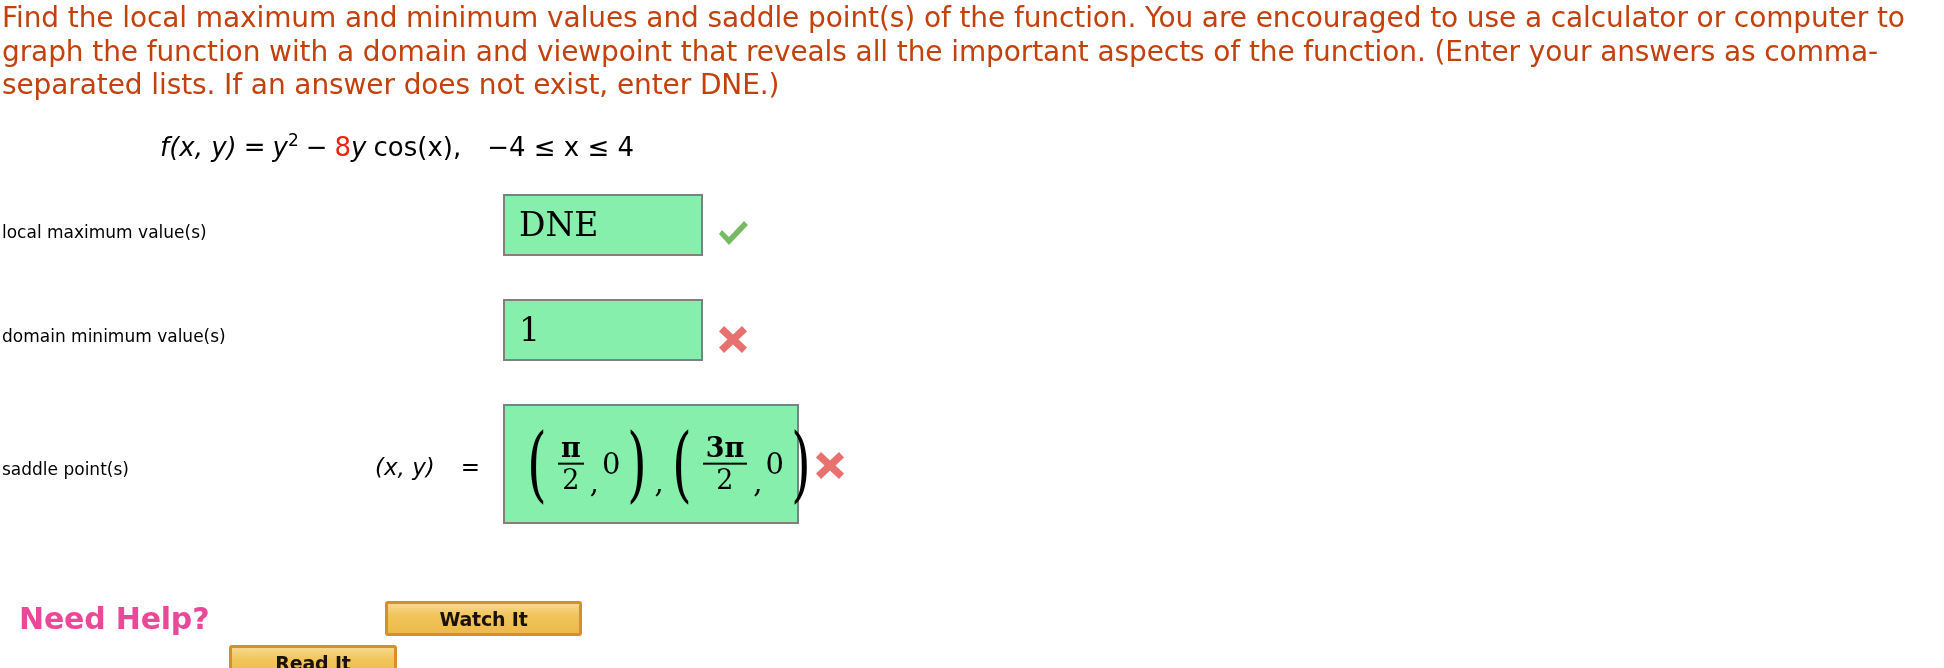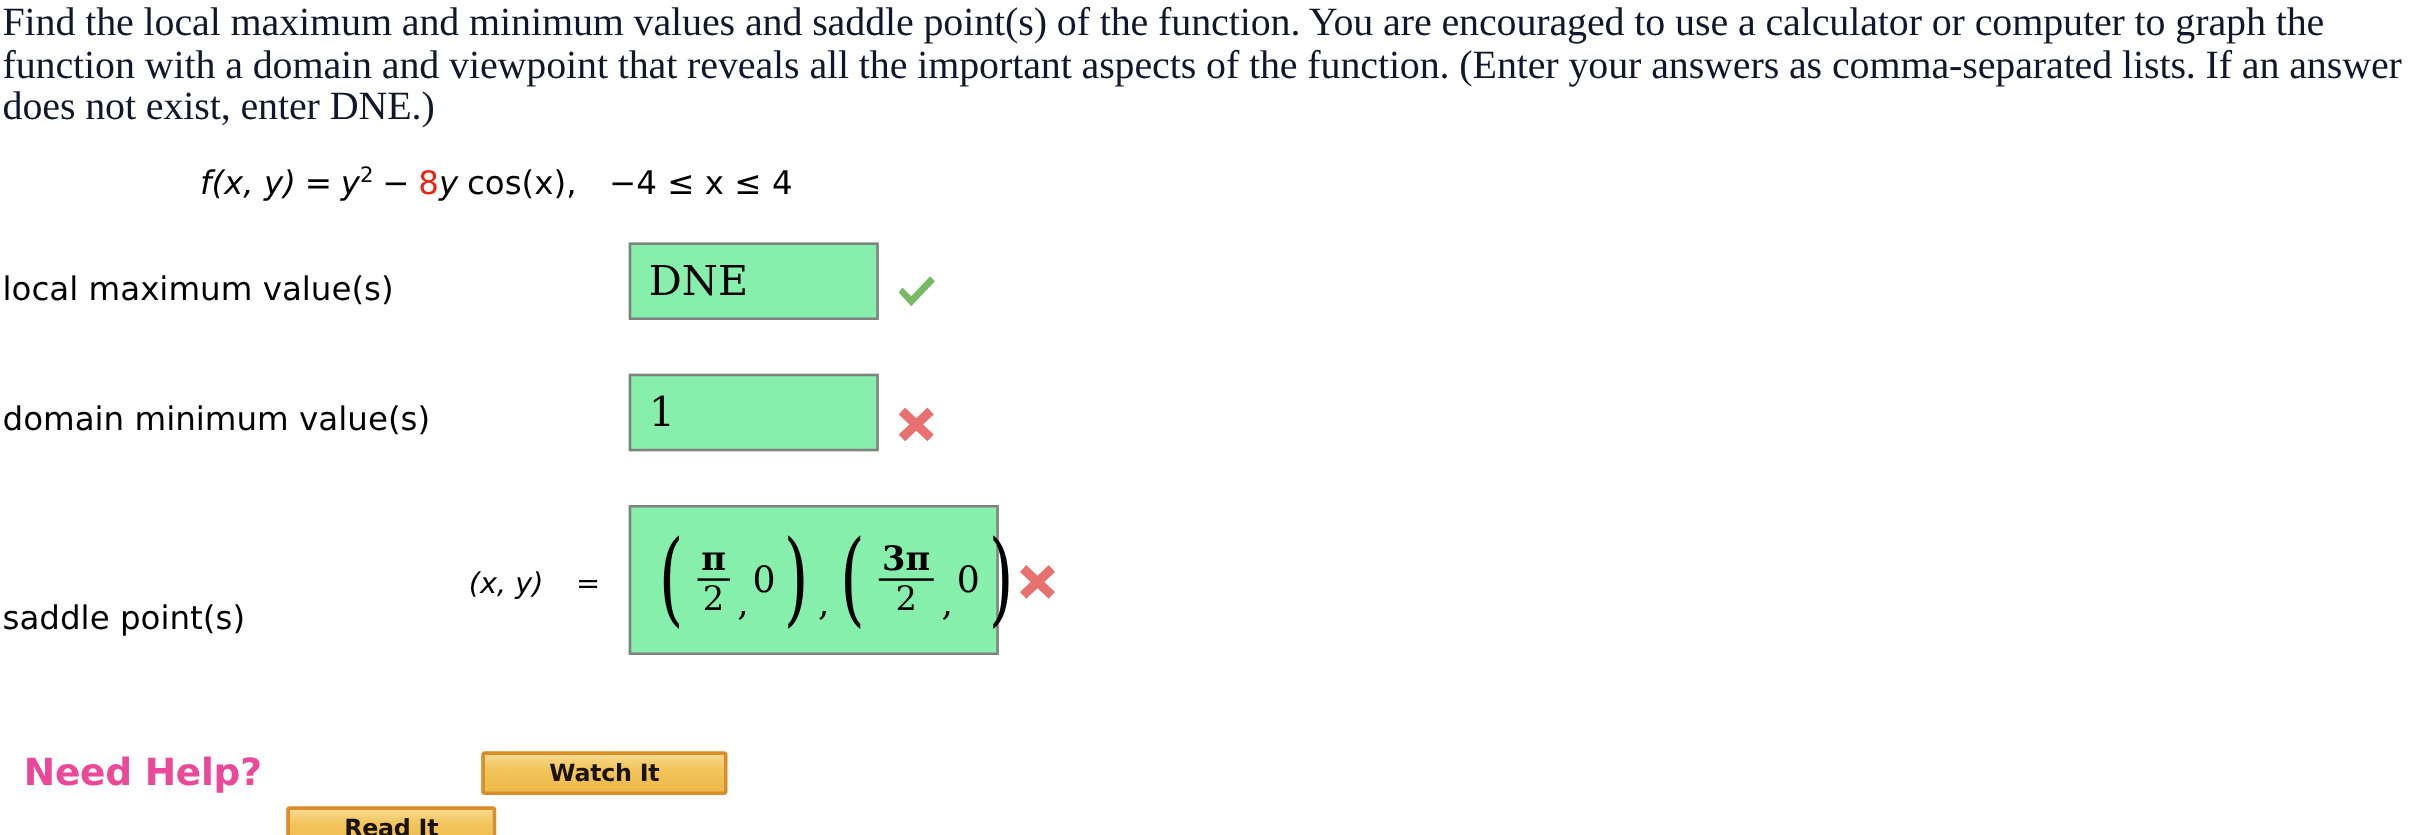--- a/index.html
+++ b/index.html
@@ -15,25 +15,24 @@
     overflow: hidden;
     position: relative;
   }
 
   
   .prompt {
     position: absolute;
     left: 2px;
     top: 1px;
     width: 1936px;
-    font-size: 32px;
+    font-size: 28px;
     line-height: 33.5px;
     letter-spacing: -0.1px;
-    color: #0f172a;
-    font-family: Liberation Serif, serif;
+    color: #c2410c;
   }
 
   
   .equation {
     position: absolute;
     left: 160px;
     top: 130px;
     font-family: "DejaVu Sans", sans-serif;
     font-size: 26px;
     white-space: nowrap;
@@ -51,21 +50,21 @@
 
   
   .row {
     position: absolute;
     left: 0;
     width: 1944px;
     height: 0;
   }
   .row-label {
     position: absolute;
-    font-size: 26px;
+    font-size: 17px;
     line-height: 30px;
     white-space: nowrap;
     color: #000;
   }
   .xy-label {
     position: absolute;
     font-size: 23px;
     font-style: italic;
     white-space: nowrap;
   }
@@ -213,21 +212,21 @@
   </div>
 
   <span class="status-icon" style="left:713px; top:319px;">
     <svg width="40" height="40" viewBox="0 0 40 40">
       <path d="M11 7 L20 15.5 L29 7 L34 12.5 L25.5 20.5 L34 28.5 L29 34 L20 25.5 L11 34 L6 28.5 L14.5 20.5 L6 12.5 Z" fill="#e8706f"></path>
     </svg>
   </span>
 </div>
 
 <div class="row">
-  <div class="row-label" style="left:2px; top:480px;">saddle point(s)</div>
+  <div class="row-label" style="left:2px; top:454px;">saddle point(s)</div>
 
   <div class="xy-label" style="left:375px; top:454px;">
     <span>(x, y)</span><span class="eq-gap"></span><span class="eqsign">=</span>
   </div>
 
   <div class="answer-box" style="left:503px; top:404px; width:296px; height:120px;">
     <div class="mathexpr">
       <span class="paren">(</span>
       <span class="frac">
         <span class="num">π</span>

